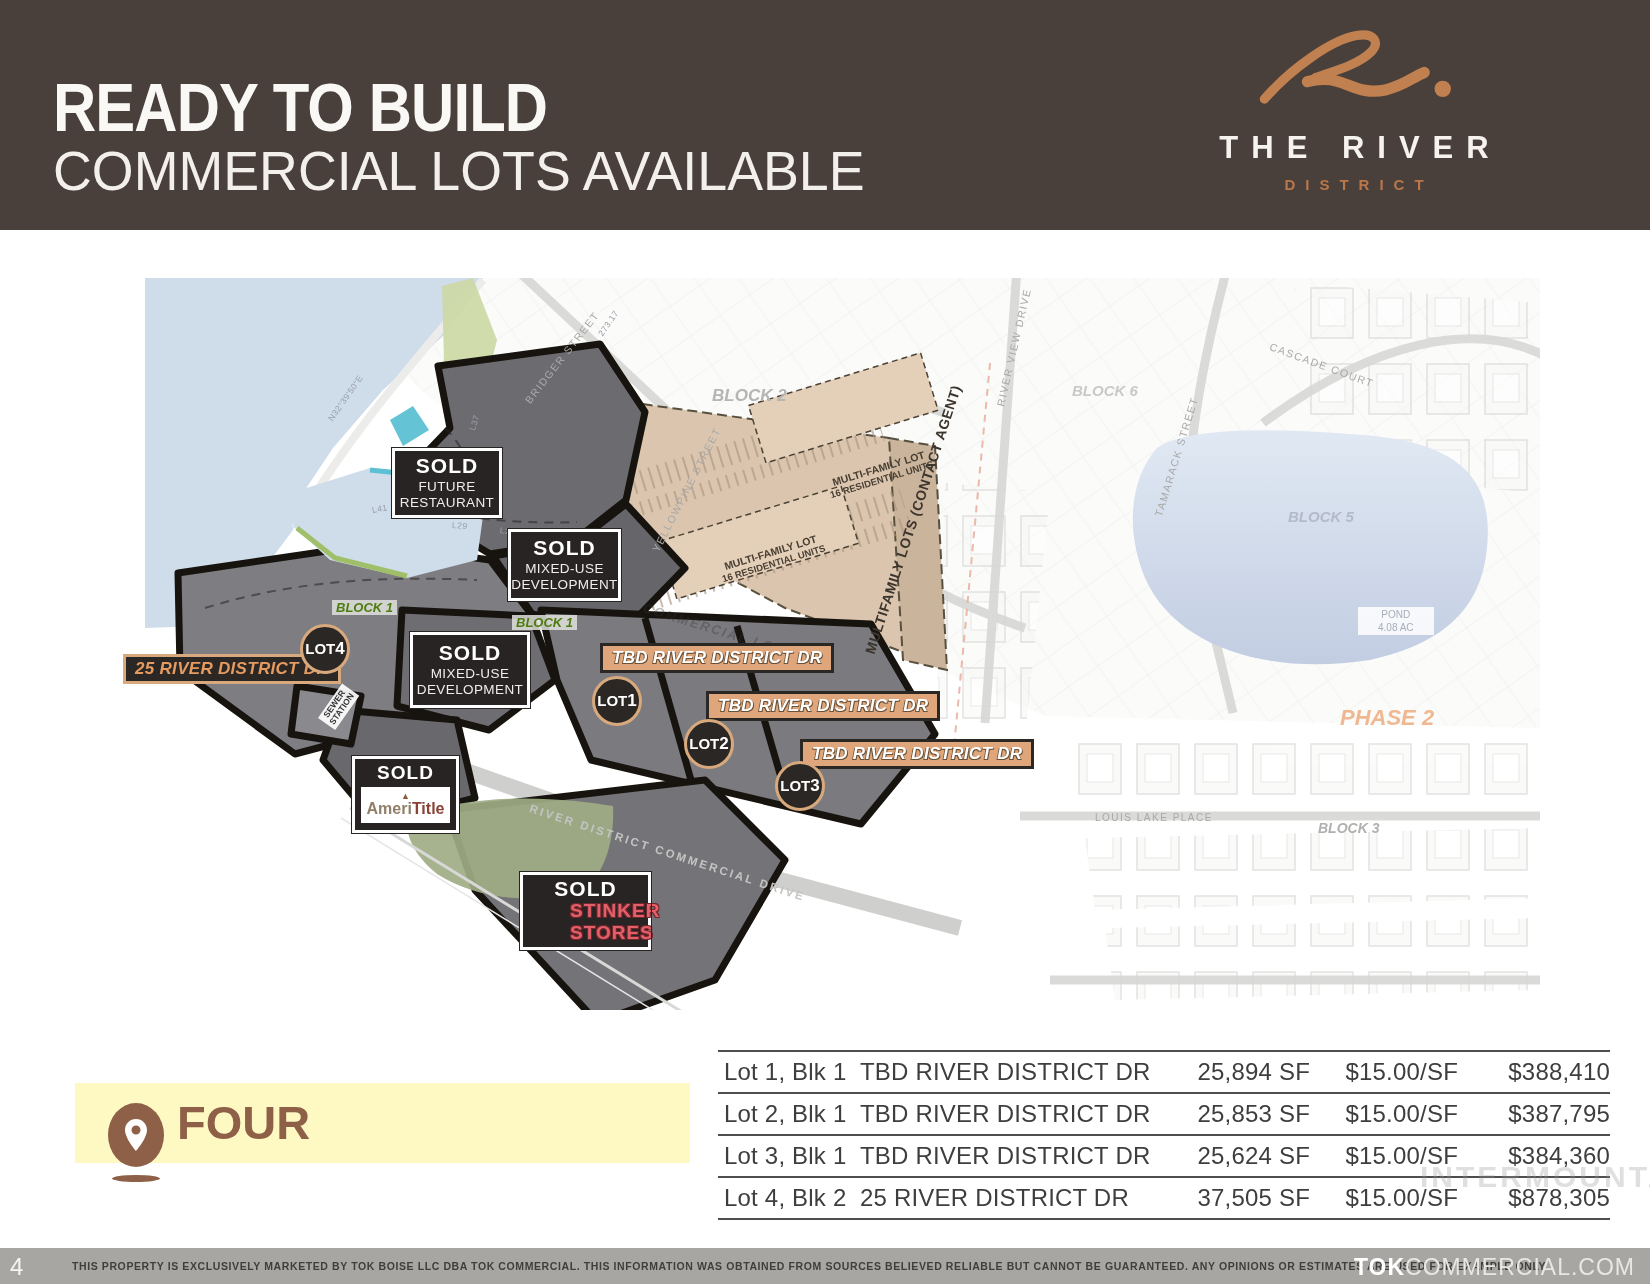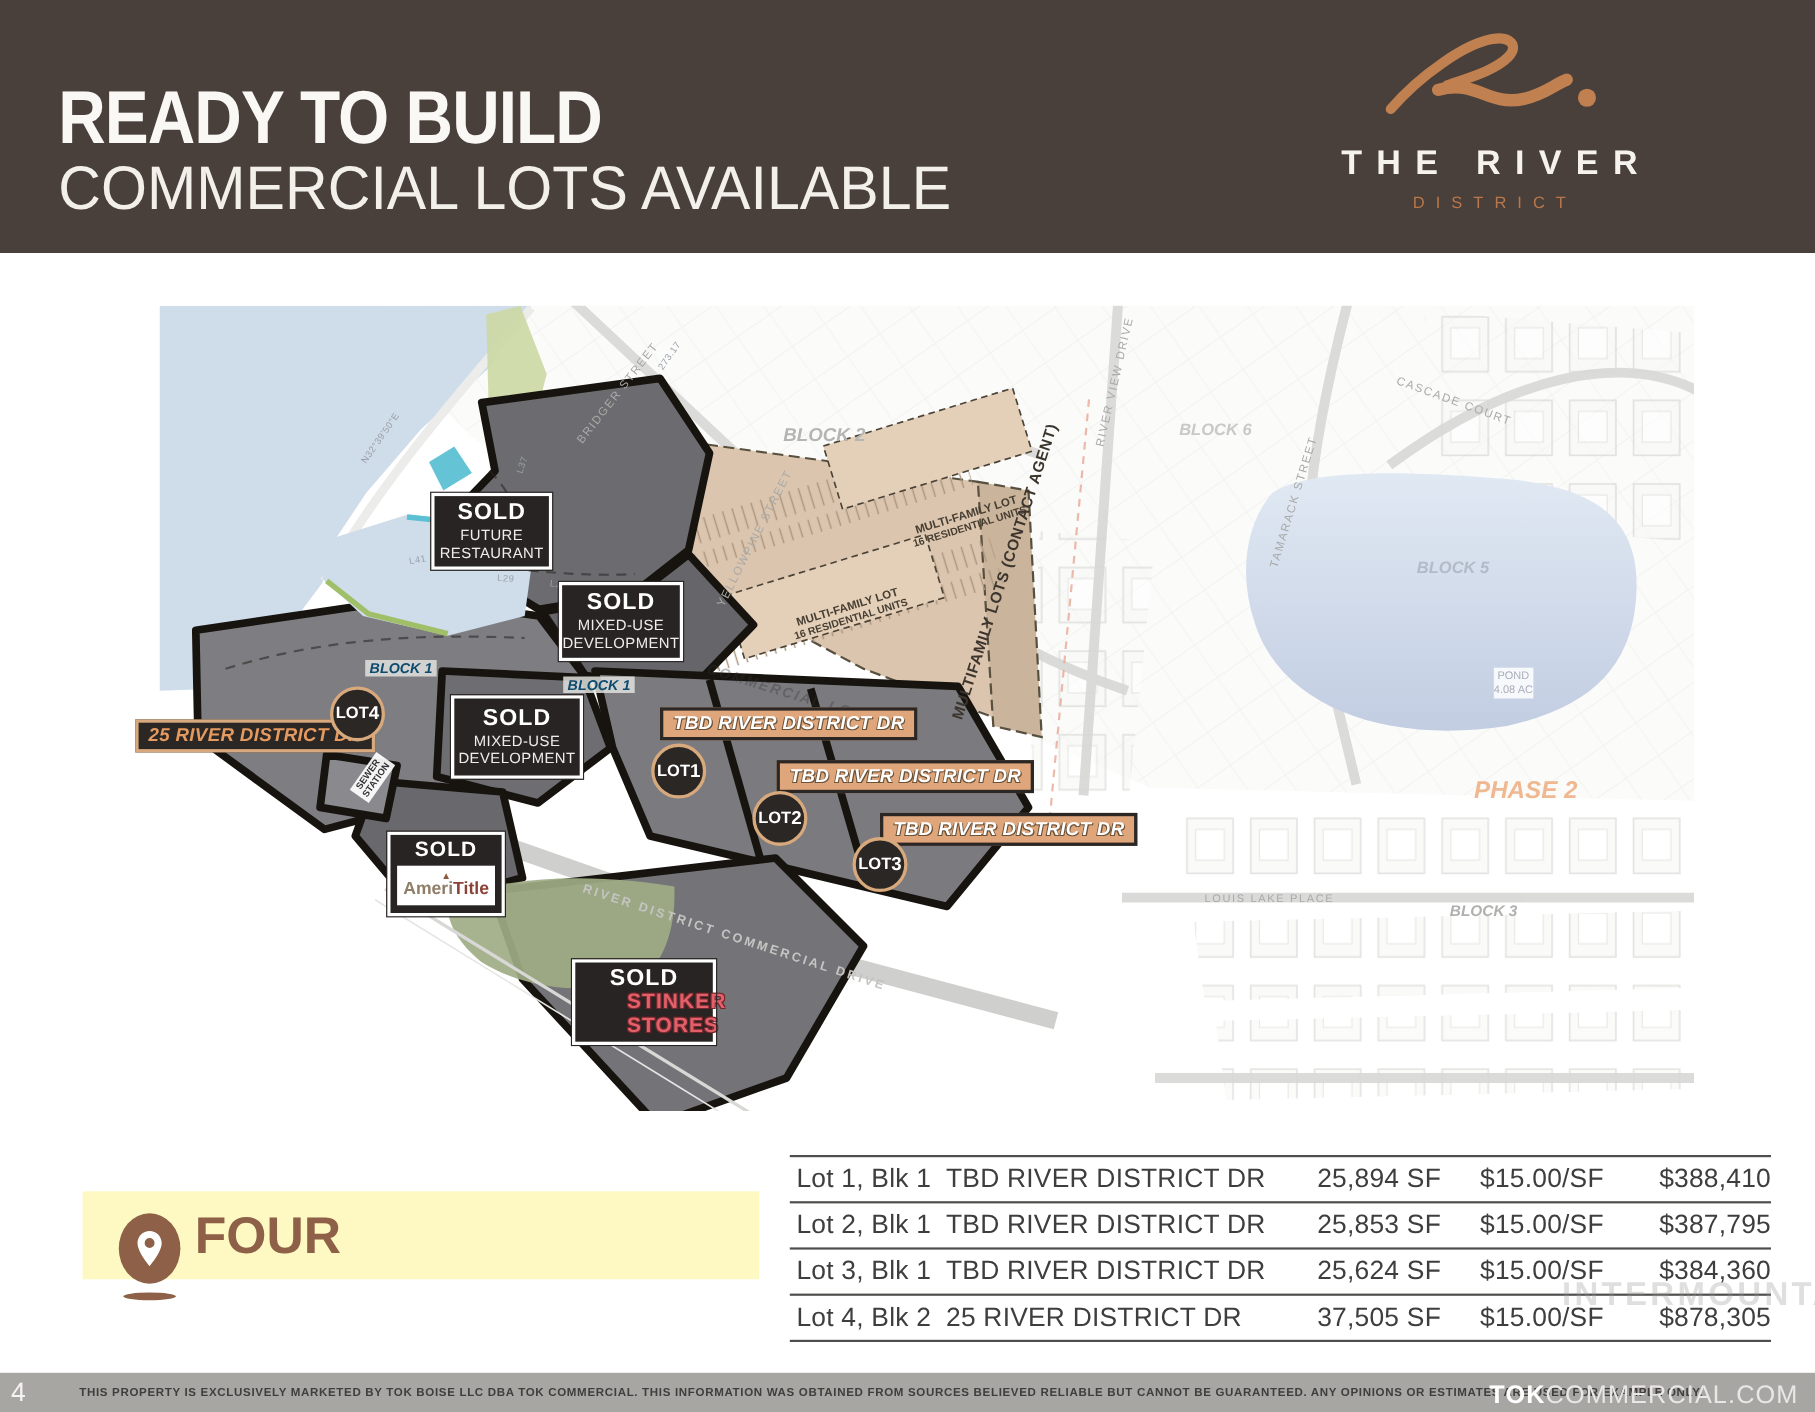--- a/index.html
+++ b/index.html
@@ -8,21 +8,21 @@
 
   
   .hero{left:0;top:0;width:1650px;height:230px;background:#493f3b;}
   .title1{left:53px;top:68px;color:#faf8f5;font-size:68px;font-weight:bold;letter-spacing:-1px;
           transform:scaleX(.88);transform-origin:left top;white-space:nowrap;}
   .title2{left:53px;top:138px;color:#f3f0ec;font-size:56px;font-weight:300;letter-spacing:0px;
           transform:scaleX(.96);transform-origin:left top;white-space:nowrap;}
   .logo{left:1180px;top:18px;width:348px;height:200px;text-align:center;}
   .rmark{position:absolute;left:70px;top:6px;width:205px;height:100px;}
   .lg1{position:absolute;left:0;top:112px;width:348px;color:#f6f3ef;font-size:31px;font-weight:600;letter-spacing:13px;white-space:nowrap;text-indent:13px;}
-  .lg2{position:absolute;left:0;top:158px;width:348px;color:#b9774a;font-size:15px;font-weight:normal;letter-spacing:10px;white-space:nowrap;text-indent:10px;}
+  .lg2{position:absolute;left:0;top:158px;width:348px;color:#b9774a;font-size:15px;font-weight:bold;letter-spacing:10px;white-space:nowrap;text-indent:10px;}
 
   
   .map-wrap{left:145px;top:278px;width:1395px;height:732px;}
   .map-svg{position:absolute;left:0;top:0;width:100%;height:100%;}
 
   .sold-box{position:absolute;background:#282423;border:3px solid #ffffff;outline:1px solid #282423;
             color:#fff;text-align:center;display:flex;flex-direction:column;justify-content:center;gap:1px;}
   .sold-box .s{font-weight:bold;font-size:21px;letter-spacing:1px;line-height:1.05;}
   .sold-box .l{font-size:13.5px;font-weight:300;letter-spacing:.4px;color:#efedeb;line-height:1.15;}
   .ameri-strip{margin:3px 6px 0 6px;background:#fff;height:36px;display:flex;flex-direction:column;align-items:center;justify-content:center;line-height:1;}
@@ -36,31 +36,31 @@
        font-size:17px;letter-spacing:.3px;padding:2px 9px;white-space:nowrap;
        text-shadow:1px 1px 0 #6b5136,-1px 1px 0 #6b5136;}
   .tag.dark{background:#2b2725;border-color:#d8a97c;color:#e59a5f;text-shadow:none;}
 
   .badge{position:absolute;width:44px;height:44px;border-radius:50%;background:#2b2725;border:3px solid #d8a97c;
          color:#fff;display:flex;flex-direction:row;align-items:center;justify-content:center;
          font-weight:bold;line-height:.9;}
   .badge .bl{font-size:15px;} .badge .bn{font-size:17px;}
 
   .blocklbl{position:absolute;font-style:italic;font-weight:bold;white-space:nowrap;}
-  .chip{background:rgba(224,224,222,.85);padding:0 4px;color:#0c4a6e;}
+  .chip{background:rgba(224,224,222,.85);padding:0 4px;color:#4d7c0f;}
   .street{position:absolute;color:#a9a9a7;font-size:10.5px;letter-spacing:1.5px;white-space:nowrap;transform-origin:left center;}
   .survey{position:absolute;color:#9aa0a8;font-size:8.5px;letter-spacing:.5px;white-space:nowrap;transform-origin:left center;}
   .mfpad{position:absolute;width:160px;text-align:center;color:#473f33;font-weight:bold;transform-origin:center;}
   .mfpad .p1{font-size:10.5px;} .mfpad .p2{font-size:9.5px;}
   .mfedge{position:absolute;width:230px;text-align:center;color:#3c352d;font-weight:bold;font-size:14px;letter-spacing:.5px;
           transform-origin:center;white-space:nowrap;}
   .sewer{position:absolute;background:rgba(255,255,255,.92);color:#333;font-size:8.5px;font-weight:bold;line-height:1.1;
          padding:1px 3px;transform-origin:left top;text-align:center;}
   .ghost{position:absolute;font-style:italic;font-weight:bold;font-size:13px;color:rgba(50,50,50,.32);letter-spacing:2px;white-space:nowrap;}
-  .pondchip{position:absolute;background:rgba(255,255,255,.85);color:#a7aeba;font-size:10px;text-align:center;padding:1px 0;line-height:1.3;}
+  .pondchip{position:absolute;background:rgba(255,255,255,.85);color:#a7aeba;font-size:10px;text-align:center;padding:1px 20px;line-height:1.3;}
 
   
   .avail{left:75px;top:1083px;width:615px;height:80px;background:#fef9c3;}
   .pin-oval{position:absolute;left:33px;top:20px;width:56px;height:64px;border-radius:50%;background:#8d6047;
             display:flex;align-items:center;justify-content:center;}
   .pin-shadow{position:absolute;left:37px;top:92px;width:48px;height:7px;border-radius:50%;background:#8d6047;}
   .avail-h{position:absolute;left:102px;top:12px;color:#8d6047;font-size:47px;font-weight:800;letter-spacing:0;}
   .avail-s{position:absolute;left:103px;top:64px;color:#8d6047;font-size:37px;font-weight:300;letter-spacing:1px;white-space:nowrap;}
 
   .lots-table{left:718px;top:1050px;width:892px;}

